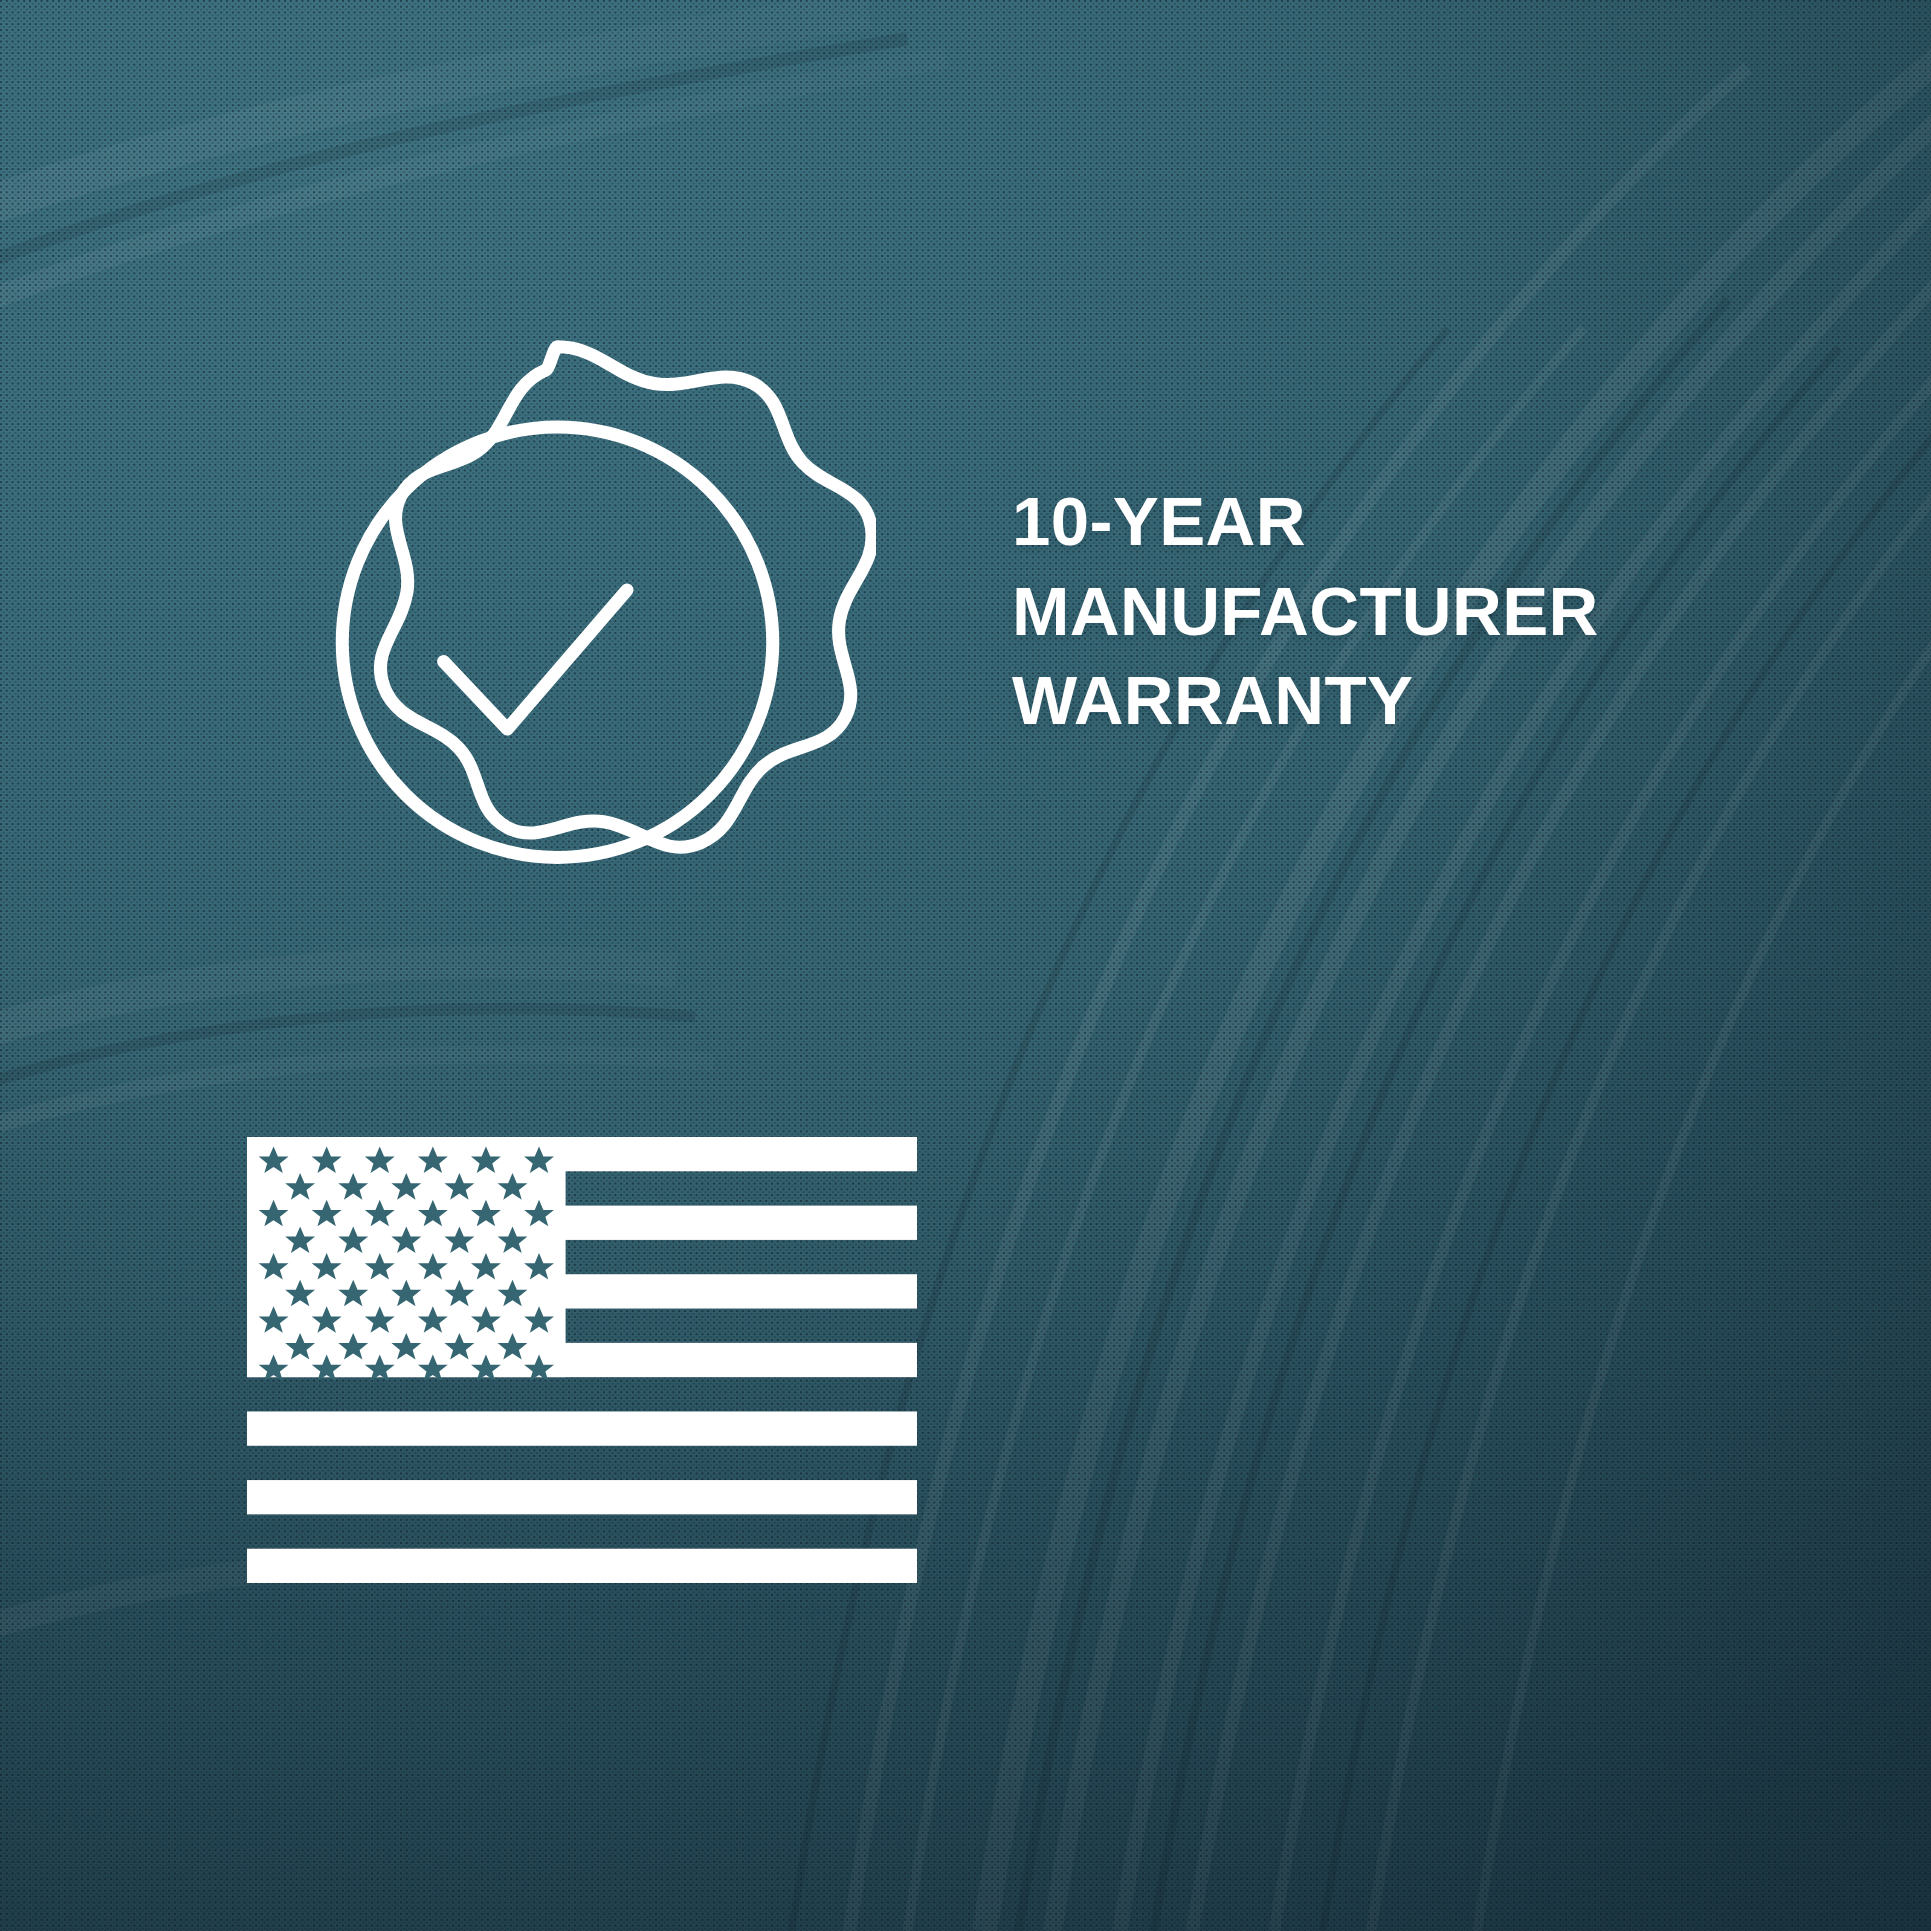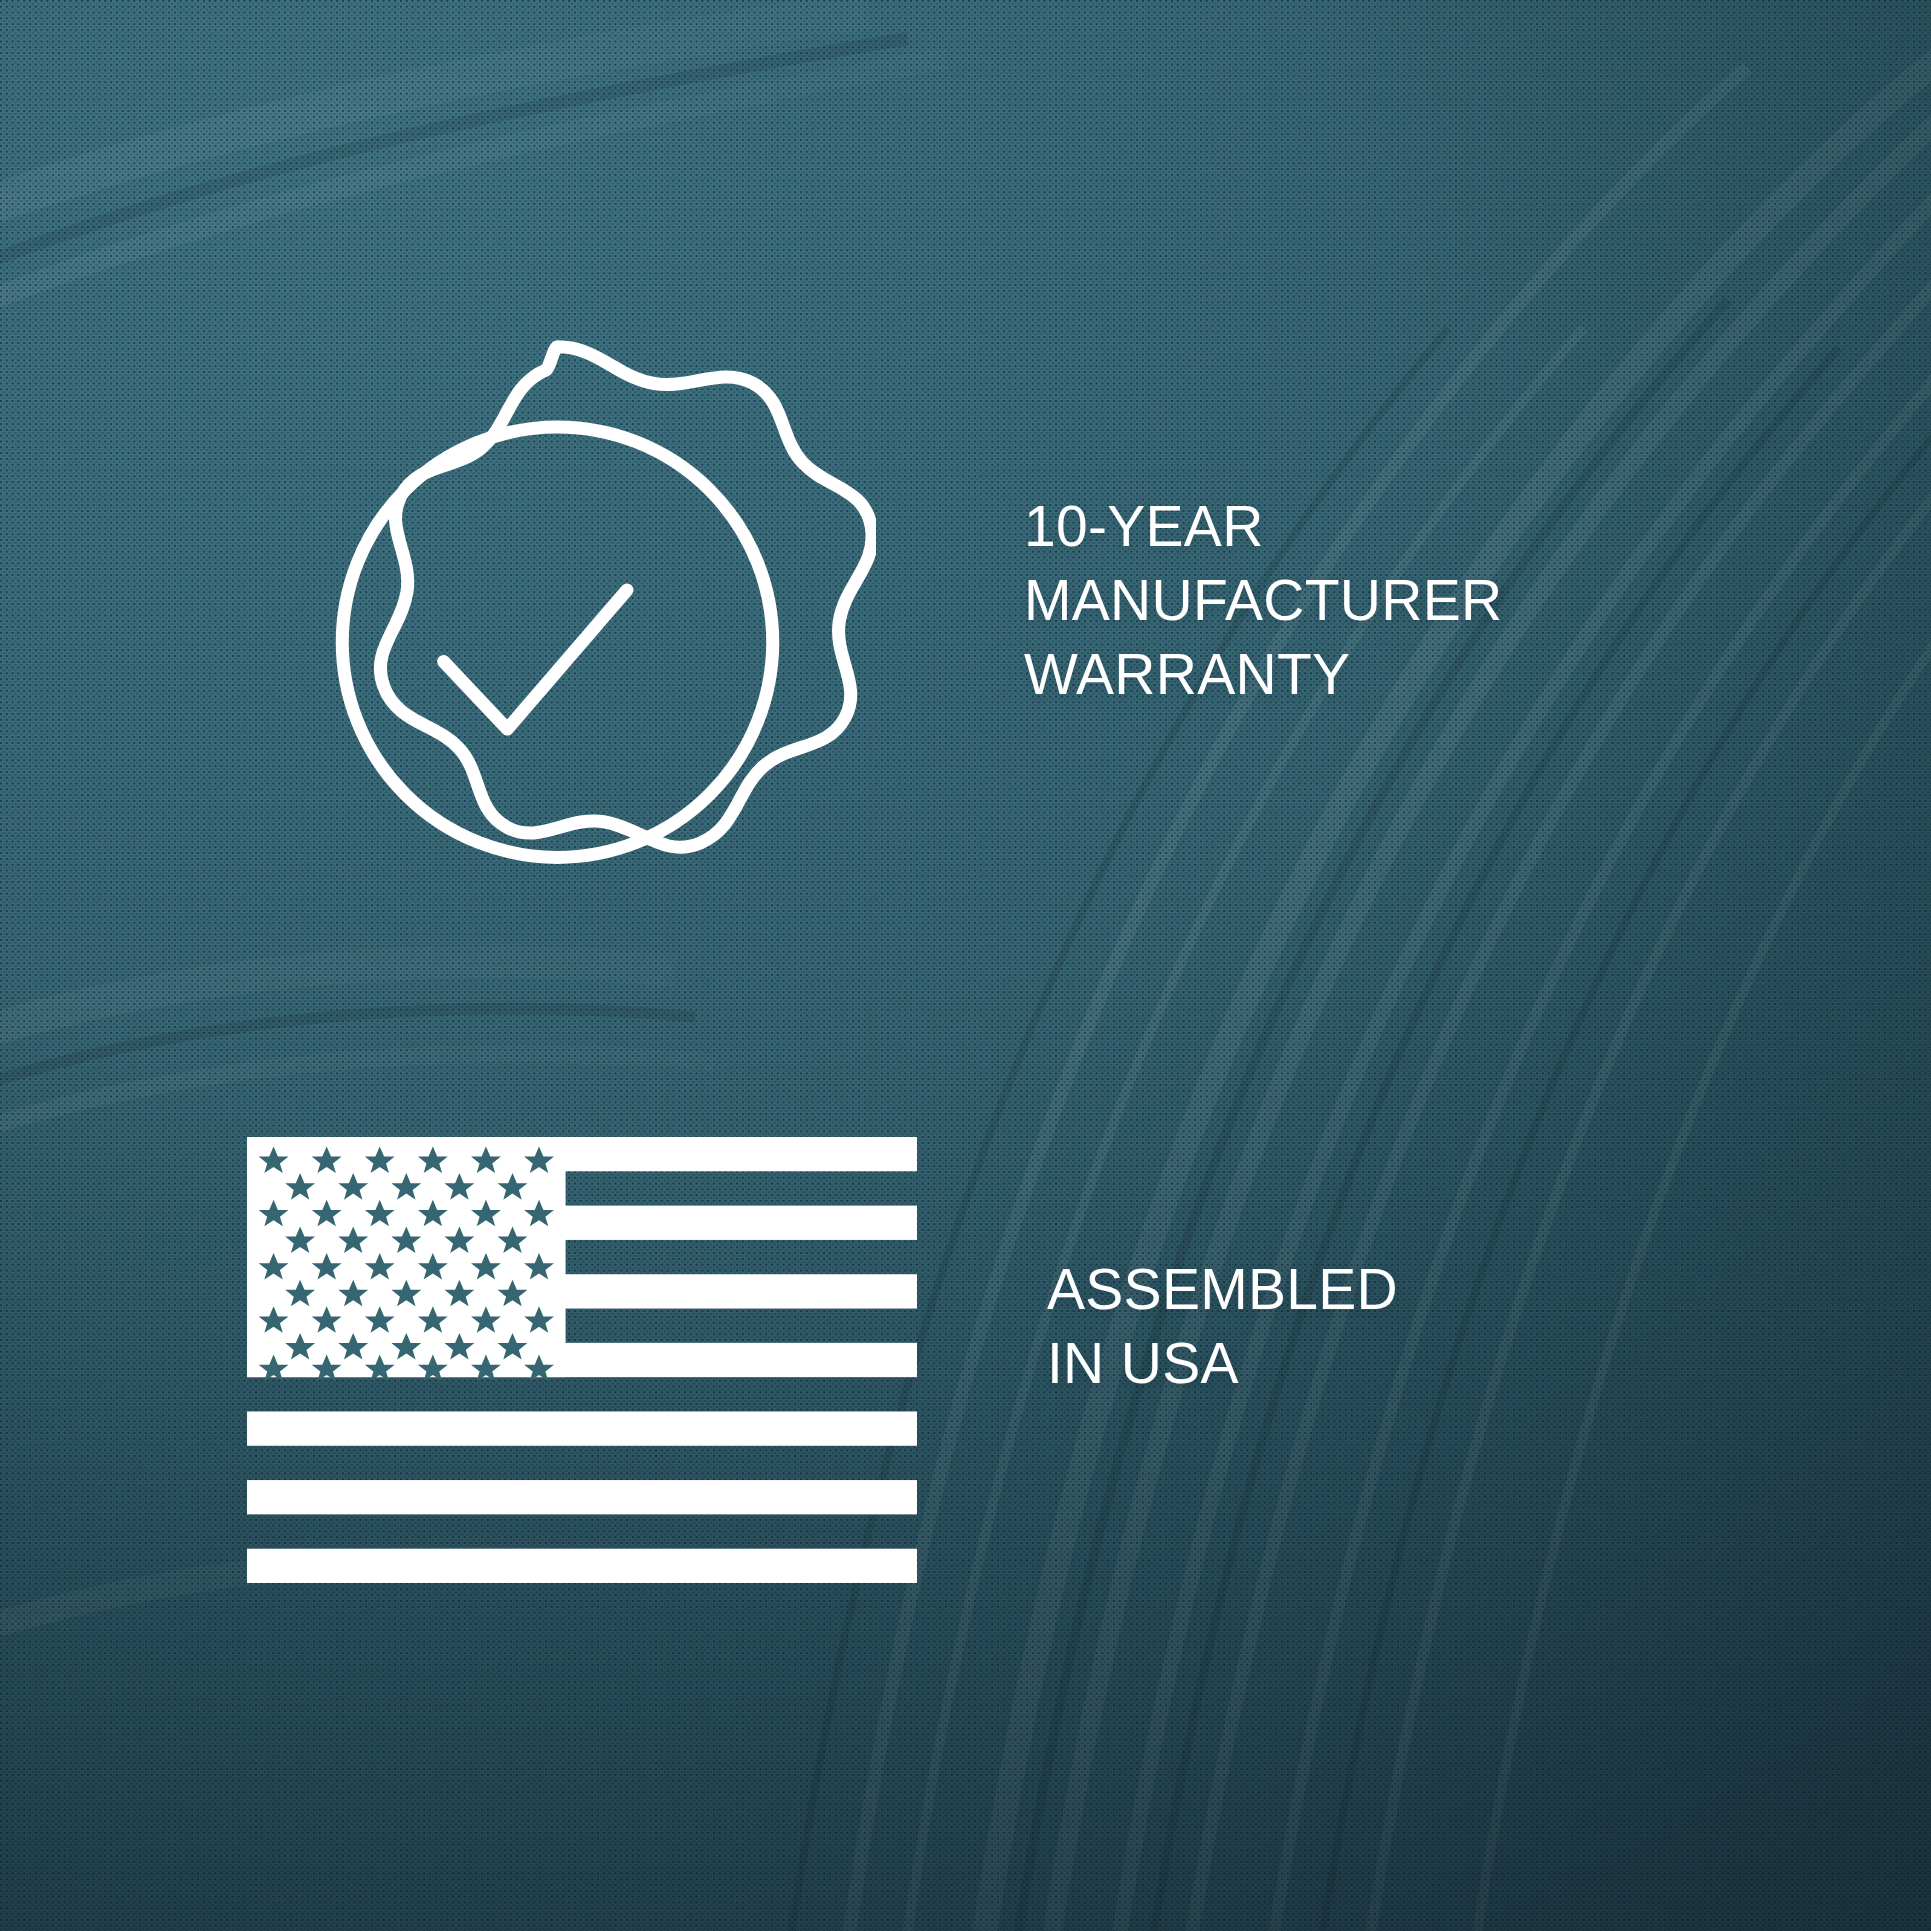--- a/index.html
+++ b/index.html
@@ -54,25 +54,25 @@
   }
 
   
   .panel { position: absolute; }
 
   .icon-badge { left: 239px; top: 333px; width: 637px; height: 628px; }
   .icon-flag  { left: 247px; top: 1137px; width: 670px; height: 446px; }
 
   .text-block { position: absolute; color: #ffffff; }
   .headline {
-    font-weight: 400;
+    font-weight: 700;
     letter-spacing: 0.005em;
     line-height: 1.30;
-    font-size: 57px;
-    margin: 12px;
+    font-size: 69px;
+    margin: 0;
     text-transform: uppercase;
     white-space: pre-line;
     text-shadow: 0 1.9px 9.7px rgba(10,30,40,.18);
   }
   .text-warranty { left: 1012px; top: 477px; }
   .text-usa      { left: 1035px; top: 1240px; }
 </style>
 </head>
 <body>
 
@@ -238,19 +238,15 @@
         <use href="#star5" x="302.5" y="240.5"></use>
     </g>
   </svg>
 
   <div class="text-block text-warranty">
     <h2 class="headline">10-YEAR
 MANUFACTURER
 WARRANTY</h2>
   </div>
 
-  <div class="text-block text-usa">
-    <h2 class="headline">ASSEMBLED
-IN USA</h2>
-  </div>
 
 </div>
 
 
 </body></html>

